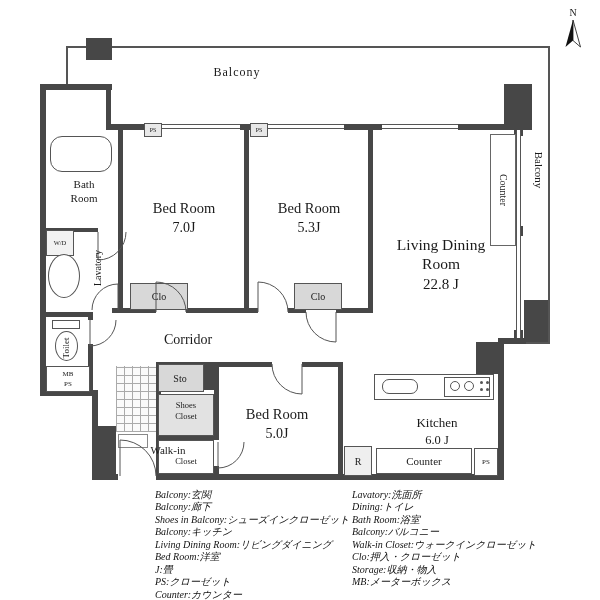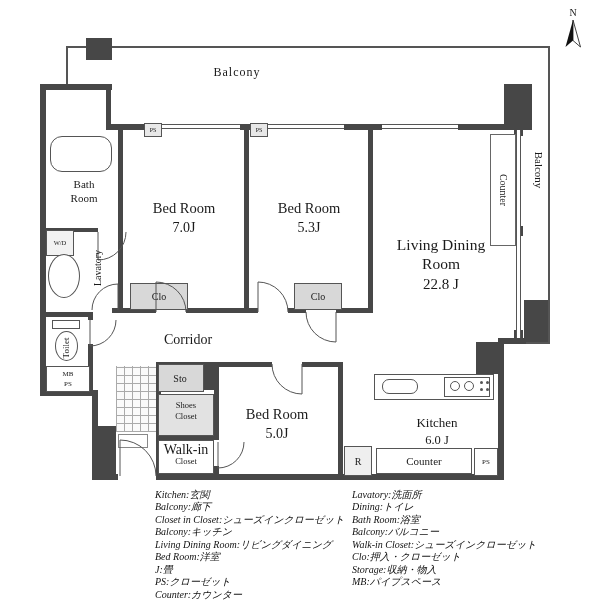--- a/index.html
+++ b/index.html
@@ -149,44 +149,44 @@
   <div class="lbl" style="left:309px;top:228px;font-size:14px">5.3J</div>
   <div class="lbl" style="left:441px;top:245px;font-size:15.5px">Living Dining</div>
   <div class="lbl" style="left:441px;top:264px;font-size:15.5px">Room</div>
   <div class="lbl" style="left:441px;top:284px;font-size:15px">22.8 J</div>
   <div class="lbl" style="left:159px;top:297px;font-size:10px">Clo</div>
   <div class="lbl" style="left:318px;top:297px;font-size:10px">Clo</div>
   <div class="lbl" style="left:188px;top:340px;font-size:14px">Corridor</div>
   <div class="lbl" style="left:180px;top:379px;font-size:10px">Sto</div>
   <div class="lbl" style="left:186px;top:405px;font-size:8.5px">Shoes</div>
   <div class="lbl" style="left:186px;top:416px;font-size:8.5px">Closet</div>
-  <div class="lbl" style="left:186px;top:450px;font-size:14px">Walk-in</div>
+  <div class="lbl" style="left:168px;top:450px;font-size:11px">Walk-in</div>
   <div class="lbl" style="left:186px;top:461px;font-size:8.5px">Closet</div>
   <div class="lbl" style="left:277px;top:414px;font-size:14.5px">Bed Room</div>
   <div class="lbl" style="left:277px;top:434px;font-size:14px">5.0J</div>
   <div class="lbl" style="left:358px;top:462px;font-size:10px">R</div>
   <div class="lbl" style="left:437px;top:422px;font-size:13px">Kitchen</div>
   <div class="lbl" style="left:437px;top:440px;font-size:12.5px">6.0 J</div>
   <div class="lbl" style="left:424px;top:461px;font-size:11px">Counter</div>
   <div class="lbl" style="left:486px;top:462px;font-size:7px">PS</div>
   <div class="lbl" style="left:573px;top:13px;font-size:10px">N</div>
 
   <div>
-    <div class="lg" style="left:155px;top:488px">Kitchen:玄関</div>
+    <div class="lg" style="left:155px;top:488px">Balcony:玄関</div>
     <div class="lg" style="left:155px;top:500px">Balcony:廊下</div>
-    <div class="lg" style="left:155px;top:513px">Closet in Closet:シューズインクローゼット</div>
+    <div class="lg" style="left:155px;top:513px">Shoes in Balcony:シューズインクローゼット</div>
     <div class="lg" style="left:155px;top:525px">Balcony:キッチン</div>
     <div class="lg" style="left:155px;top:538px">Living Dining Room:リビングダイニング</div>
     <div class="lg" style="left:155px;top:550px">Bed Room:洋室</div>
     <div class="lg" style="left:155px;top:563px">J:畳</div>
     <div class="lg" style="left:155px;top:575px">PS:クローゼット</div>
     <div class="lg" style="left:155px;top:588px">Counter:カウンター</div>
     <div class="lg" style="left:352px;top:488px">Lavatory:洗面所</div>
     <div class="lg" style="left:352px;top:500px">Dining:トイレ</div>
     <div class="lg" style="left:352px;top:513px">Bath Room:浴室</div>
     <div class="lg" style="left:352px;top:525px">Balcony:バルコニー</div>
-    <div class="lg" style="left:352px;top:538px">Walk-in Closet:シューズインクローゼット</div>
+    <div class="lg" style="left:352px;top:538px">Walk-in Closet:ウォークインクローゼット</div>
     <div class="lg" style="left:352px;top:550px">Clo:押入・クローゼット</div>
     <div class="lg" style="left:352px;top:563px">Storage:収納・物入</div>
-    <div class="lg" style="left:352px;top:575px">MB:パイプスペース</div>
+    <div class="lg" style="left:352px;top:575px">MB:メーターボックス</div>
   </div>
 
 </div>
 
 </body></html>

